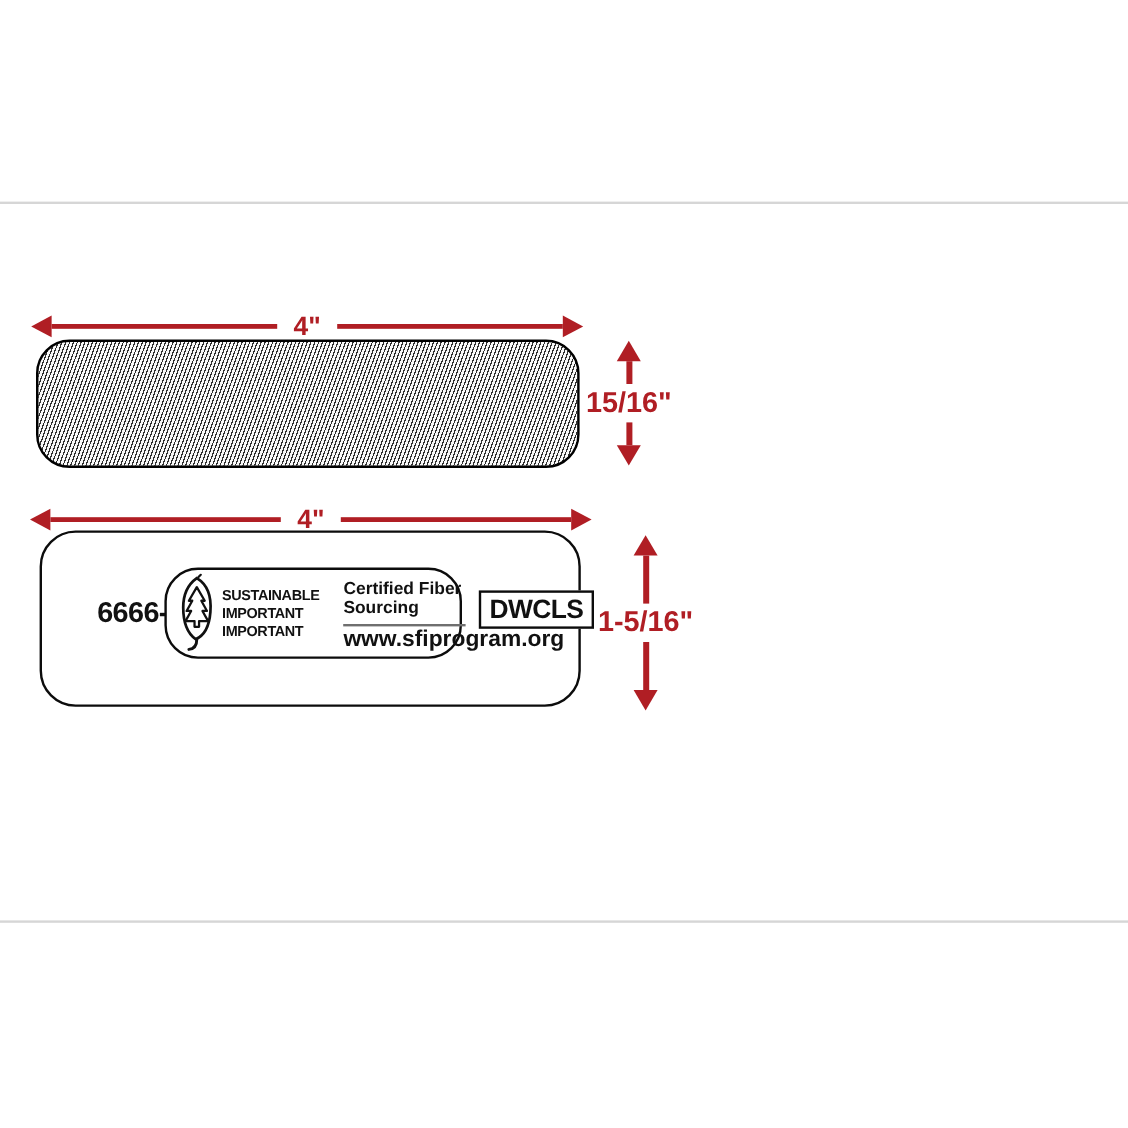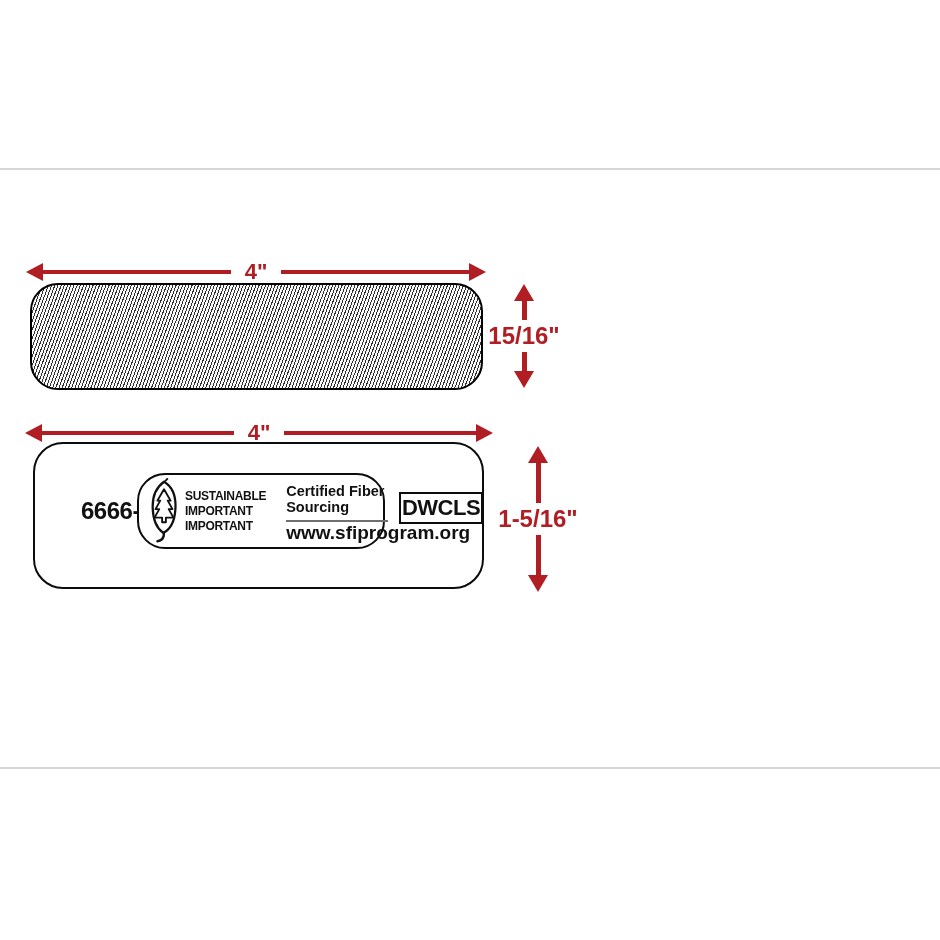--- a/index.html
+++ b/index.html
@@ -61,21 +61,21 @@
     position:absolute;left:102px;top:29px;width:248px;height:76px;box-sizing:border-box;
     border:2px solid #0c0c0c;border-radius:28px;background:#fff;display:flex;align-items:center;
   }
   #sfi-leaf{margin:0 4px 0 8px;flex:0 0 auto;}
   #sfi-org{font-size:12px;font-weight:600;line-height:15px;letter-spacing:-0.3px;white-space:nowrap;}
   #sfi-cert{margin-left:20px;white-space:nowrap;}
   #sfi-cert .bigline{font-weight:bold;font-size:14.5px;line-height:16px;}
   #sfi-cert .rule{height:2px;background:#6f6f6f;margin:5px 0 4px 0;width:102px;}
   #sfi-cert .url{font-weight:bold;font-size:19px;line-height:13px;}
   #dwcls-box{
-    position:absolute;left:364px;top:48px;width:84px;height:32px;box-sizing:border-box;
+    position:absolute;left:364px;top:48px;width:96px;height:32px;box-sizing:border-box;
     border:2.5px solid #0c0c0c;background:#fff;display:flex;align-items:center;justify-content:center;
   }
   #dwcls-box .code{font-weight:bold;font-size:22px;letter-spacing:-0.5px;}
 </style>
 </head>
 <body>
 
 <div id="stage">
 
   <div class="hr" id="divider-top"></div>

